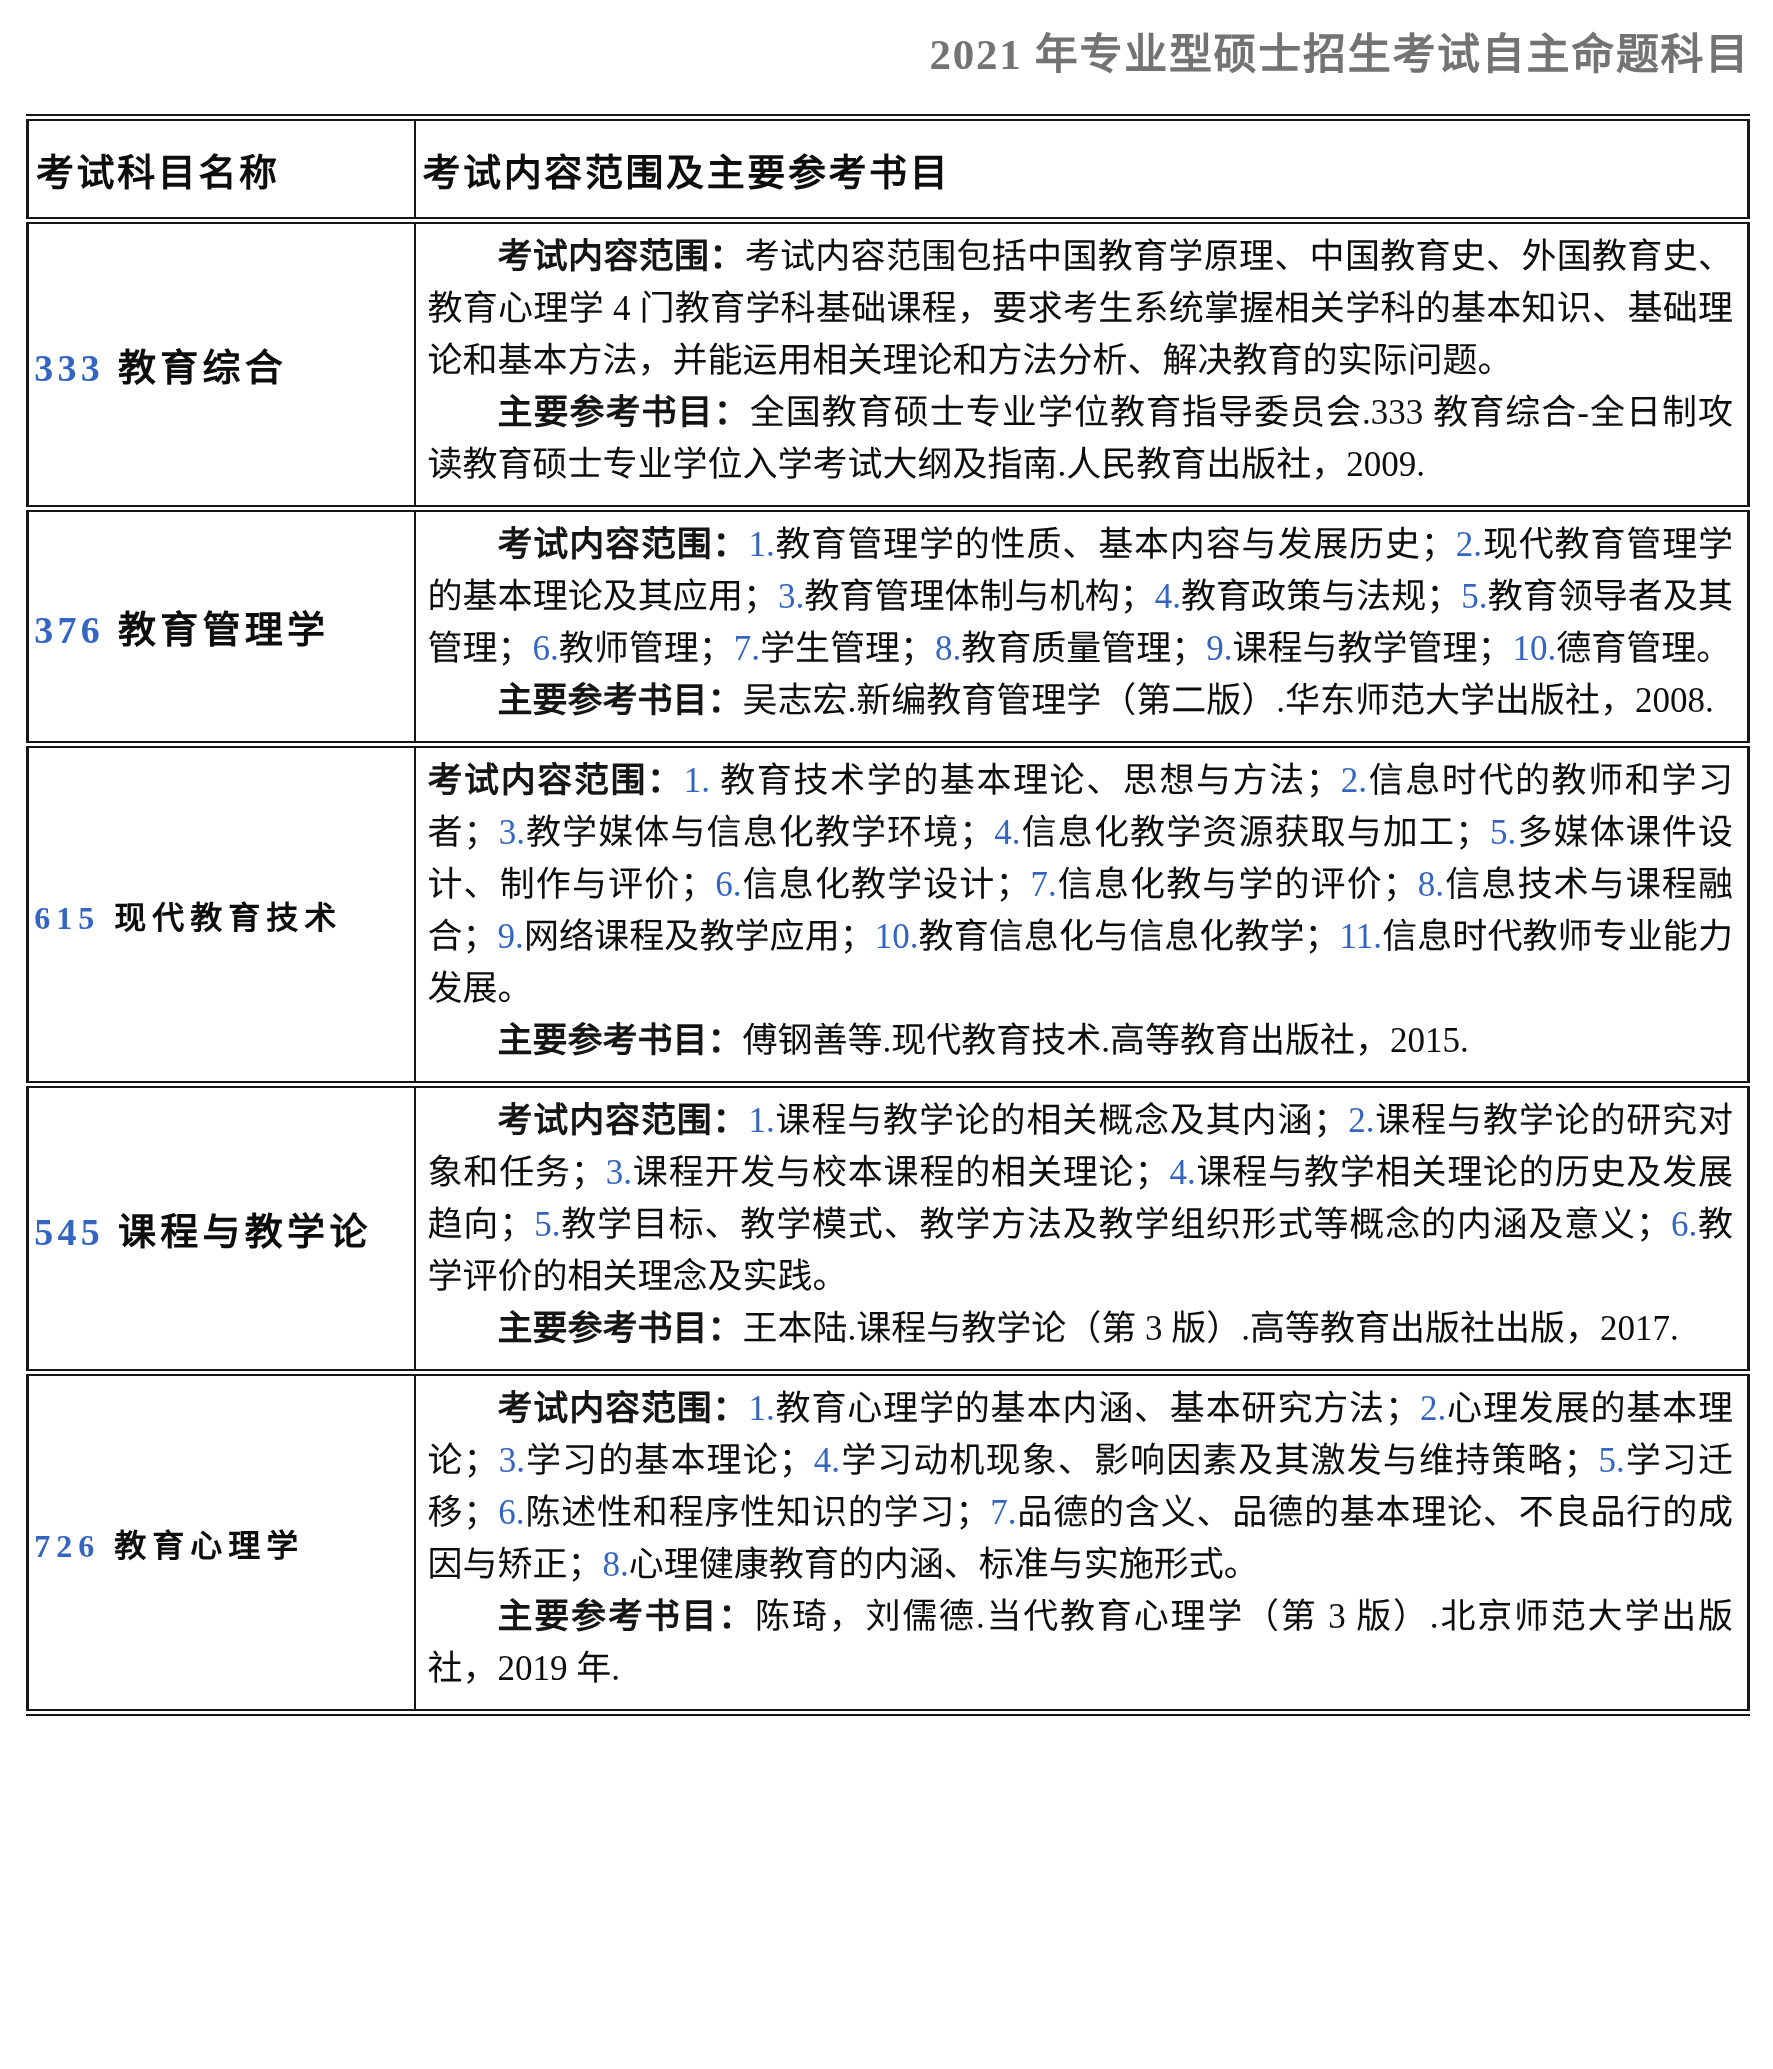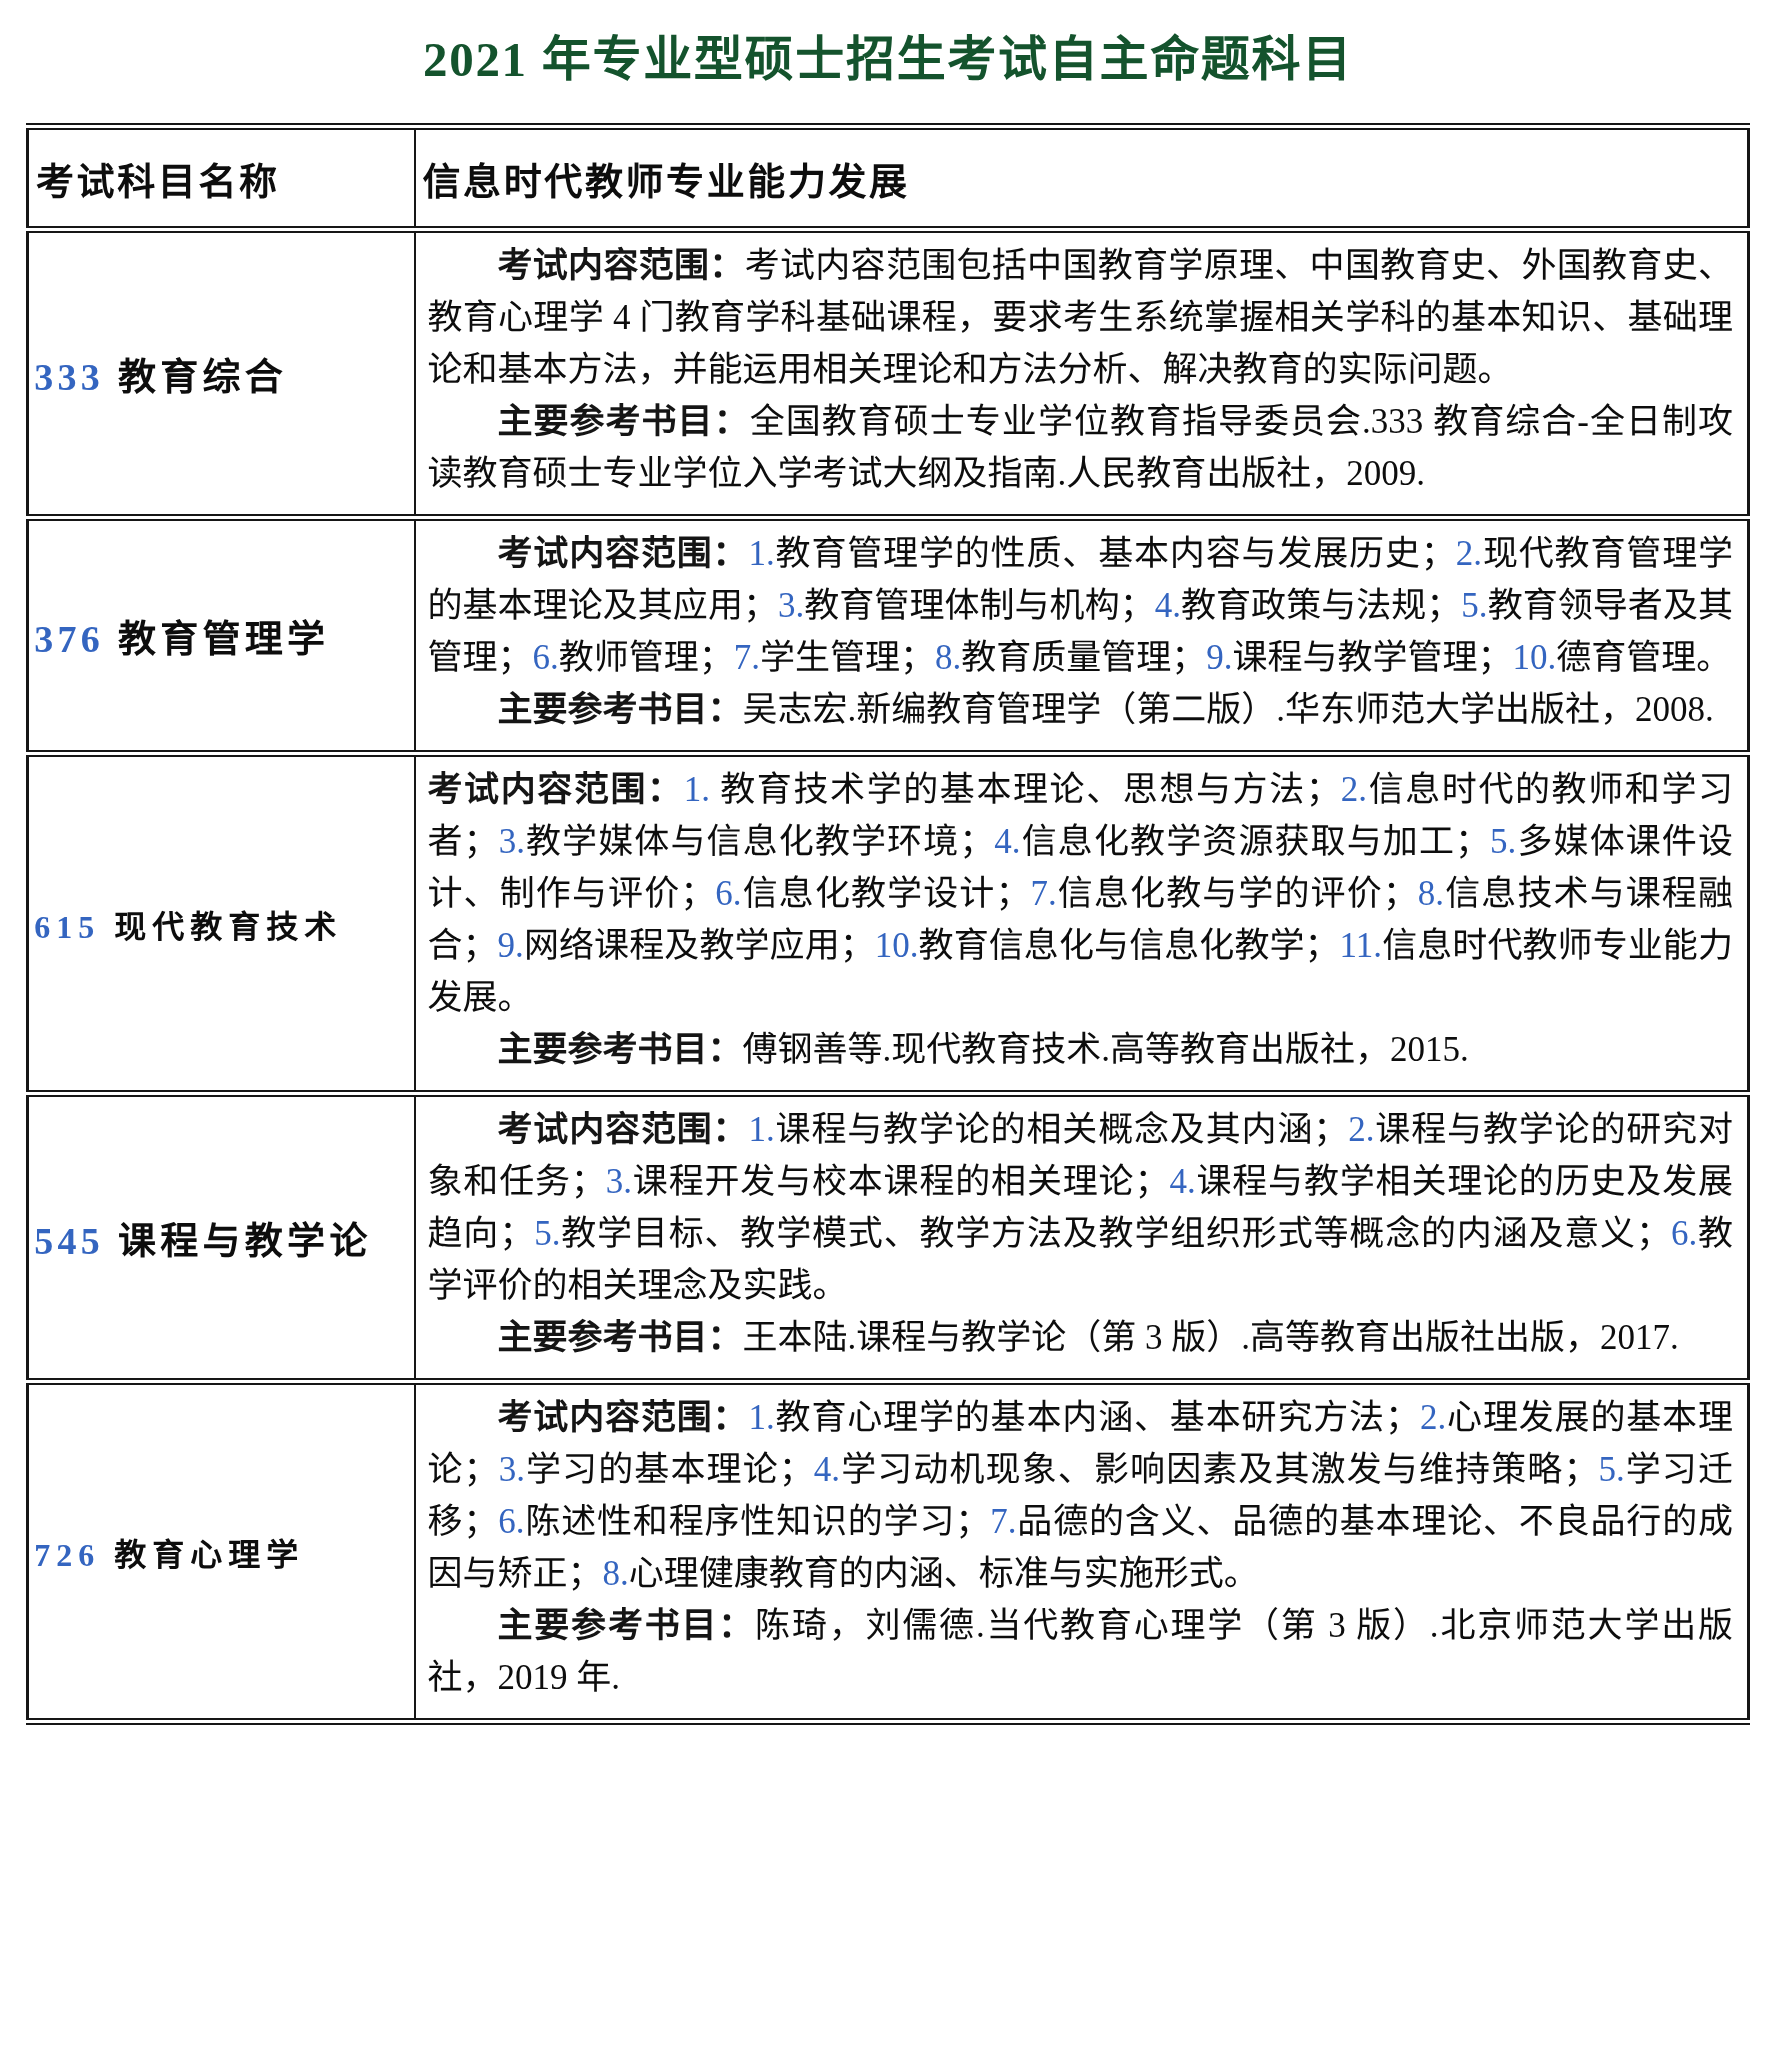--- a/index.html
+++ b/index.html
@@ -11,25 +11,25 @@
     width: 1774px;
     min-height: 2069px;
     box-sizing: border-box;
     background: #ffffff;
     padding: 12px 24px 21px 26px;
     font-family: "Liberation Serif", "DejaVu Serif", serif;
     color: #0d0d0d;
   }
   .doc-title {
     margin: 7px 0 33px 0;
-    text-align: center;
-    font-size: 49px;
+    text-align: right;
+    font-size: 43px;
     font-weight: bold;
     letter-spacing: 1.7px;
-    color: #14532d;
+    color: #737373;
   }
   table.subjects-table {
     width: 100%;
     table-layout: fixed;
     border-collapse: collapse;
     border-left: 3.5px solid #161616;
     border-right: 3.5px solid #161616;
     border-top: 7px double #161616;
     border-bottom: 7px double #161616;
   }
@@ -96,21 +96,21 @@
   <h1 class="doc-title">2021 年专业型硕士招生考试自主命题科目</h1>
 
   <table class="subjects-table">
     <colgroup>
       <col class="col-subject">
       <col class="col-content">
     </colgroup>
     <thead>
       <tr>
         <th>考试科目名称</th>
-        <th>信息时代教师专业能力发展</th>
+        <th>考试内容范围及主要参考书目</th>
       </tr>
     </thead>
     <tbody>
         <tr>
           <td class="subject-cell"><span class="code">333</span> 教育综合</td>
           <td class="content-cell">
             <p><span class="para-label">考试内容范围：</span>考试内容范围包括中国教育学原理、中国教育史、外国教育史、教育心理学 4 门教育学科基础课程，要求考生系统掌握相关学科的基本知识、基础理论和基本方法，并能运用相关理论和方法分析、解决教育的实际问题。</p>
             <p><span class="para-label">主要参考书目：</span>全国教育硕士专业学位教育指导委员会.333 教育综合-全日制攻读教育硕士专业学位入学考试大纲及指南.人民教育出版社，2009.</p>
           </td>
         </tr>

